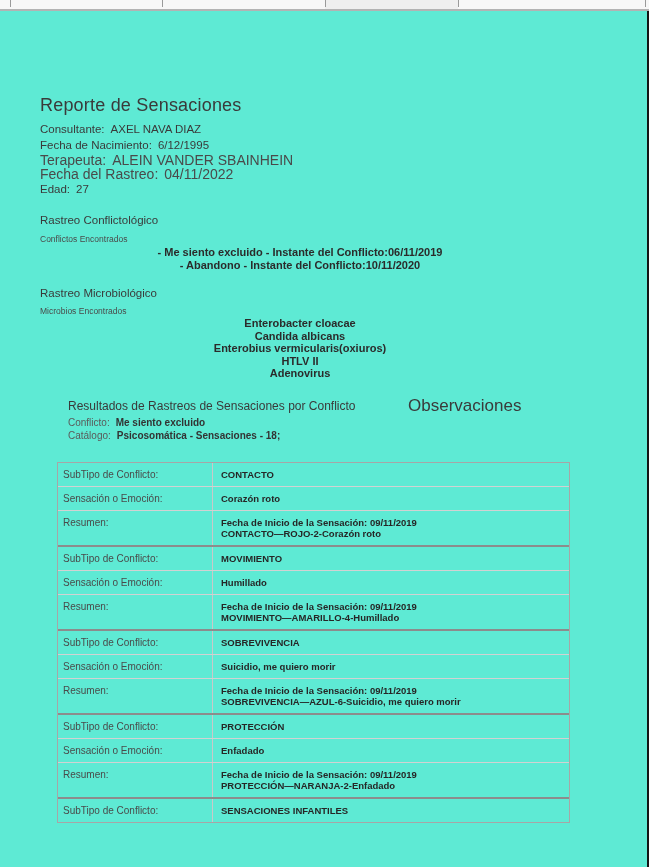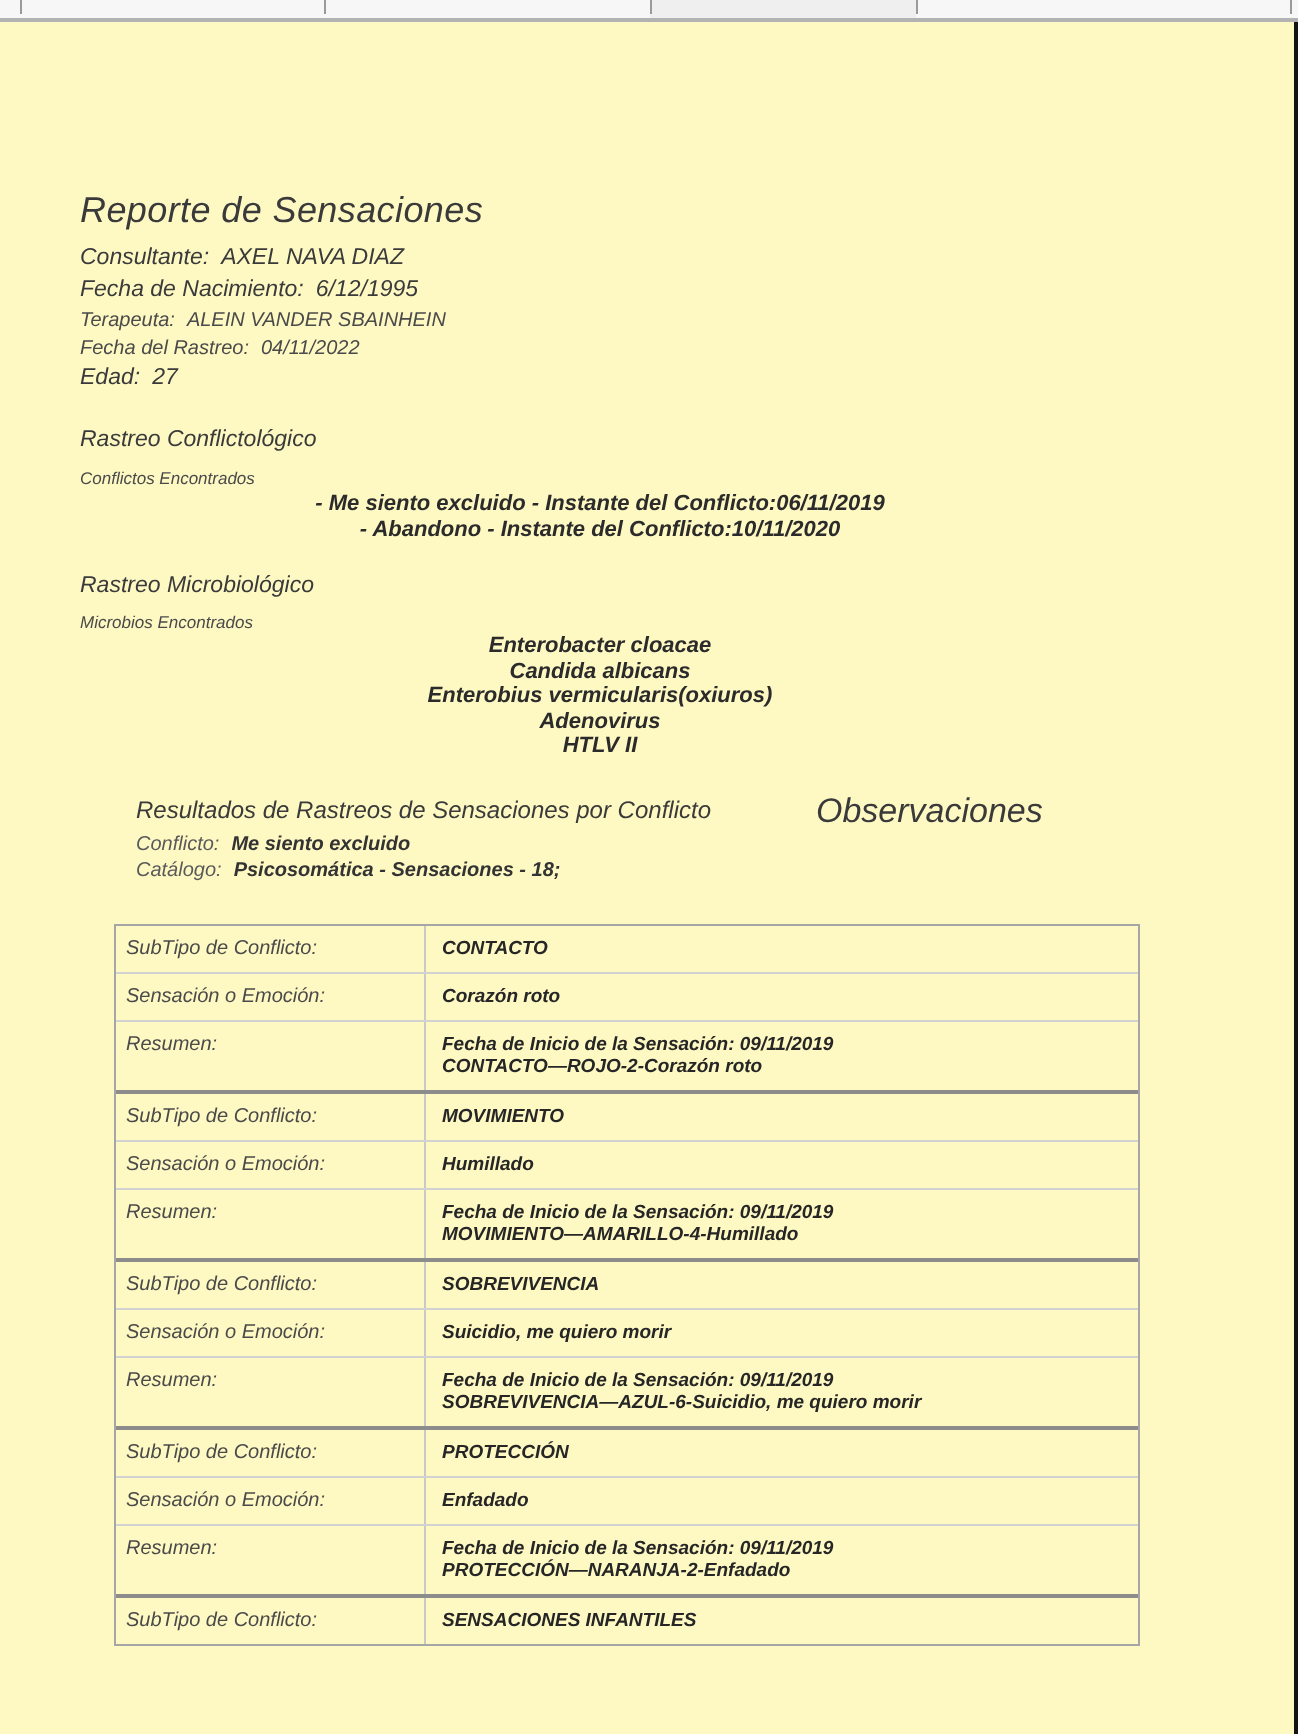--- a/index.html
+++ b/index.html
@@ -14,31 +14,31 @@
   .tab-strip{
     position:absolute;top:0;left:0;right:0;height:9px;
     background:#f7f7f7;border-bottom:2px solid #b3b3b3;
   }
   .tab-strip .seg{position:absolute;top:0;height:9px;background:#efefef;}
   .tab-strip .tick{position:absolute;top:0;width:1px;height:7px;background:#9a9a9a;}
 
   
   .page{
     position:absolute;top:11px;left:0;right:0;bottom:0;
-    background:#fef9c3;border-right:2px solid #141414;font-style:italic;
+    background:#5eead4;border-right:2px solid #141414;
   }
 
   .title{
     margin:84px 0 0 40px;font-size:18px;font-weight:400;color:#3a3a3a;
     line-height:21px;letter-spacing:.2px;
   }
 
   .field{margin:3px 0 0 40px;font-size:11.5px;line-height:13px;color:#3a3a3a;}
   .field.first{margin-top:7px;}
-  .field.small{font-size:10px;line-height:11px;color:#4a4a4a;}
+  .field.small{font-size:14px;line-height:11px;color:#4a4a4a;}
   .field .val{margin-left:6px;}
 
   .section-heading{margin:18px 0 0 40px;font-size:11.5px;line-height:13px;color:#3a3a3a;}
   .section-sub{margin:7px 0 0 40px;font-size:8.5px;line-height:10px;color:#4a4a4a;}
 
   .center-block{width:600px;margin-top:2px;text-align:center;}
   .center-block .bline{font-size:11px;font-weight:bold;color:#2b2b2b;line-height:13px;}
   .center-block.micro .bline{line-height:12.6px;}
 
   .results-header{position:relative;margin:16px 0 0 68px;height:13px;}
@@ -105,22 +105,22 @@
     <div class="bline">- Me siento excluido - Instante del Conflicto:06/11/2019</div>
     <div class="bline">- Abandono - Instante del Conflicto:10/11/2020</div>
   </div>
 
   <div class="section-heading" style="margin-top:15px;">Rastreo Microbiológico</div>
   <div class="section-sub" style="margin-top:6px;">Microbios Encontrados</div>
   <div class="center-block micro" style="margin-top:1px;">
     <div class="bline">Enterobacter cloacae</div>
     <div class="bline">Candida albicans</div>
     <div class="bline">Enterobius vermicularis(oxiuros)</div>
+    <div class="bline">HTLV II</div>
     <div class="bline">Adenovirus</div>
-    <div class="bline">HTLV II</div>
   </div>
 
   <div class="results-header">
     <span class="rh-title">Resultados de Rastreos de Sensaciones por Conflicto</span>
     <span class="rh-obs">Observaciones</span>
   </div>
   <div class="kv first">
     <span>Conflicto:</span><span class="kv-val">Me siento excluido</span>
   </div>
   <div class="kv">

